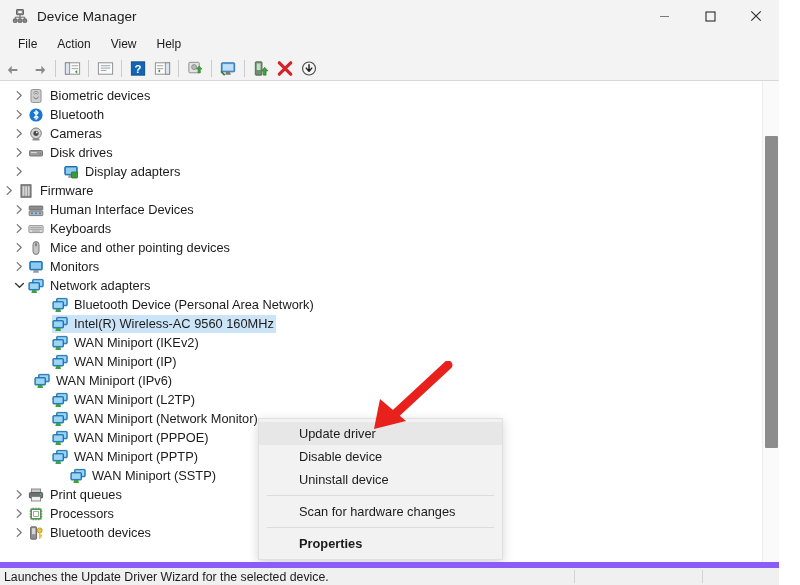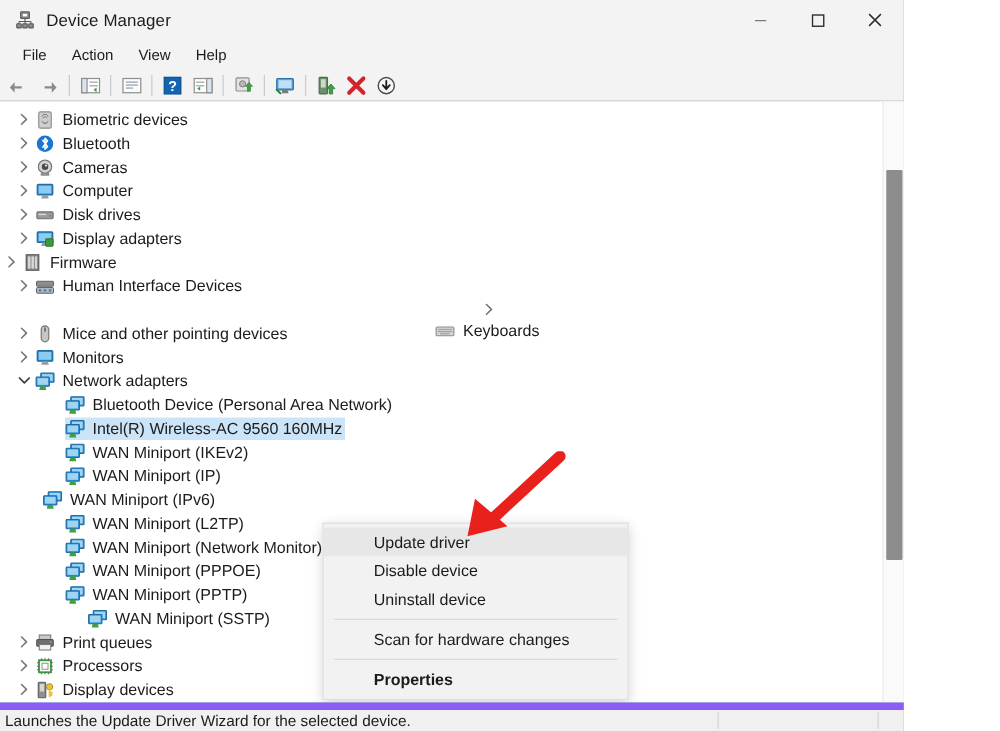--- a/index.html
+++ b/index.html
@@ -4,21 +4,21 @@
 <style>
   * { box-sizing: border-box; margin: 0; padding: 0; }
   html, body {
     width: 800px; height: 585px;
     font-family: "Liberation Sans", sans-serif;
     background: #ffffff;
     overflow: hidden;
   }
   #app {
     position: relative;
-    width: 723px; height: 585px;
+    width: 779px; height: 585px;
     background: #14b8a6;
     display: flex; flex-direction: column;
   }
 
   
   .titlebar {
     height: 32px; flex: 0 0 32px;
     background: #f3f3f3;
     display: flex; align-items: center;
     position: relative;
@@ -358,43 +358,28 @@
           </div>
         </div>
         <div class="row" style="padding-left: 10px;">
           <div class="chev">
             <svg width="13" height="13" viewBox="0 0 13 13">
               <path d="M4.2 2.6 L8.2 6.5 L4.2 10.4" stroke="#767676" stroke-width="1.25" fill="none" stroke-linecap="round" stroke-linejoin="round"></path>
             </svg>
           </div>
           <div class="rowlabel-wrap">
             <div class="dev-icon"><svg width="16" height="16" viewBox="0 0 16 16">
-                <rect x="1.8" y="2.5" width="12.4" height="8.4" rx="0.8" fill="#2b8fd8" stroke="#1f6ca3" stroke-width="1"></rect>
-                <rect x="3" y="3.6" width="10" height="6.2" fill="#8ecbf0"></rect>
-                <path d="M5 13.8 L11 13.8 L10.2 11 L5.8 11 Z" fill="#9a9a9a"></path>
-              </svg></div>
-            <span class="rowlabel">Computer</span>
-          </div>
-        </div>
-        <div class="row" style="padding-left: 10px;">
-          <div class="chev">
-            <svg width="13" height="13" viewBox="0 0 13 13">
-              <path d="M4.2 2.6 L8.2 6.5 L4.2 10.4" stroke="#767676" stroke-width="1.25" fill="none" stroke-linecap="round" stroke-linejoin="round"></path>
-            </svg>
-          </div>
-          <div class="rowlabel-wrap">
-            <div class="dev-icon"><svg width="16" height="16" viewBox="0 0 16 16">
                 <rect x="1.5" y="5.5" width="13" height="5.5" rx="1" fill="#9a9a9a" stroke="#6f6f6f" stroke-width="0.9"></rect>
                 <rect x="2.8" y="7" width="6" height="1.1" fill="#d9d9d9"></rect>
                 <circle cx="12.3" cy="8.8" r="0.9" fill="#4ea34e"></circle>
               </svg></div>
             <span class="rowlabel">Disk drives</span>
           </div>
         </div>
-        <div class="row" style="padding-left: 10px;">
+        <div class="row" style="padding-left: 10px; gap: 35px;">
           <div class="chev">
             <svg width="13" height="13" viewBox="0 0 13 13">
               <path d="M4.2 2.6 L8.2 6.5 L4.2 10.4" stroke="#767676" stroke-width="1.25" fill="none" stroke-linecap="round" stroke-linejoin="round"></path>
             </svg>
           </div>
           <div class="rowlabel-wrap">
             <div class="dev-icon"><svg width="16" height="16" viewBox="0 0 16 16">
                 <rect x="1.8" y="2.5" width="12.4" height="8.4" rx="0.8" fill="#2b8fd8" stroke="#1f6ca3" stroke-width="1"></rect>
                 <rect x="3" y="3.6" width="10" height="6.2" fill="#8ecbf0"></rect>
                 <path d="M5 13.8 L11 13.8 L10.2 11 L5.8 11 Z" fill="#9a9a9a"></path>
@@ -429,21 +414,21 @@
             <div class="dev-icon"><svg width="16" height="16" viewBox="0 0 16 16">
                 <rect x="1.2" y="4" width="13.6" height="4" rx="0.6" fill="#8d8d8d" stroke="#646464" stroke-width="0.8"></rect>
                 <rect x="1.2" y="9" width="13.6" height="4.6" rx="0.8" fill="#b5b5b5" stroke="#646464" stroke-width="0.8"></rect>
                 <circle cx="4" cy="11.3" r="1.1" fill="#3a8ad0"></circle>
                 <circle cx="8" cy="11.3" r="1.1" fill="#3a8ad0"></circle>
                 <circle cx="12" cy="11.3" r="1.1" fill="#3a8ad0"></circle>
               </svg></div>
             <span class="rowlabel">Human Interface Devices</span>
           </div>
         </div>
-        <div class="row" style="padding-left: 10px; flex-direction: column;">
+        <div class="row" style="padding-left: 10px;">
           <div class="chev">
             <svg width="13" height="13" viewBox="0 0 13 13">
               <path d="M4.2 2.6 L8.2 6.5 L4.2 10.4" stroke="#767676" stroke-width="1.25" fill="none" stroke-linecap="round" stroke-linejoin="round"></path>
             </svg>
           </div>
           <div class="rowlabel-wrap">
             <div class="dev-icon"><svg width="16" height="16" viewBox="0 0 16 16">
                 <rect x="0.9" y="4.6" width="14.2" height="7" rx="1" fill="#d9d9d9" stroke="#8b8b8b" stroke-width="0.9"></rect>
                 <rect x="2.2" y="6" width="11.6" height="1.1" fill="#a6a6a6"></rect>
                 <rect x="2.2" y="7.8" width="11.6" height="1.1" fill="#a6a6a6"></rect>
@@ -666,21 +651,21 @@
               <path d="M4.2 2.6 L8.2 6.5 L4.2 10.4" stroke="#767676" stroke-width="1.25" fill="none" stroke-linecap="round" stroke-linejoin="round"></path>
             </svg>
           </div>
           <div class="rowlabel-wrap">
             <div class="dev-icon"><svg width="16" height="16" viewBox="0 0 16 16">
                 <rect x="2.6" y="1.8" width="6" height="12.4" rx="0.8" fill="#8f8f8f" stroke="#5f5f5f" stroke-width="0.9"></rect>
                 <rect x="3.9" y="3.2" width="3.4" height="6" fill="#d6d6d6"></rect>
                 <circle cx="11.7" cy="5.4" r="2.5" fill="#e8c33a" stroke="#b0931f" stroke-width="0.8"></circle>
                 <path d="M11.7 7.6 v5.6 M11.7 10.2 h1.9 M11.7 12 h1.6" stroke="#e8c33a" stroke-width="1.5" stroke-linecap="round"></path>
               </svg></div>
-            <span class="rowlabel">Display devices</span>
+            <span class="rowlabel">Bluetooth devices</span>
           </div>
         </div>
         <div class="row" style="padding-left: 10px;">
           <div class="rowlabel-wrap"></div>
         </div>
       </div>
 
     <div class="vscroll">
       <div class="vthumb" id="vthumb" style="top: 55px; height: 312px;"></div>
     </div>

